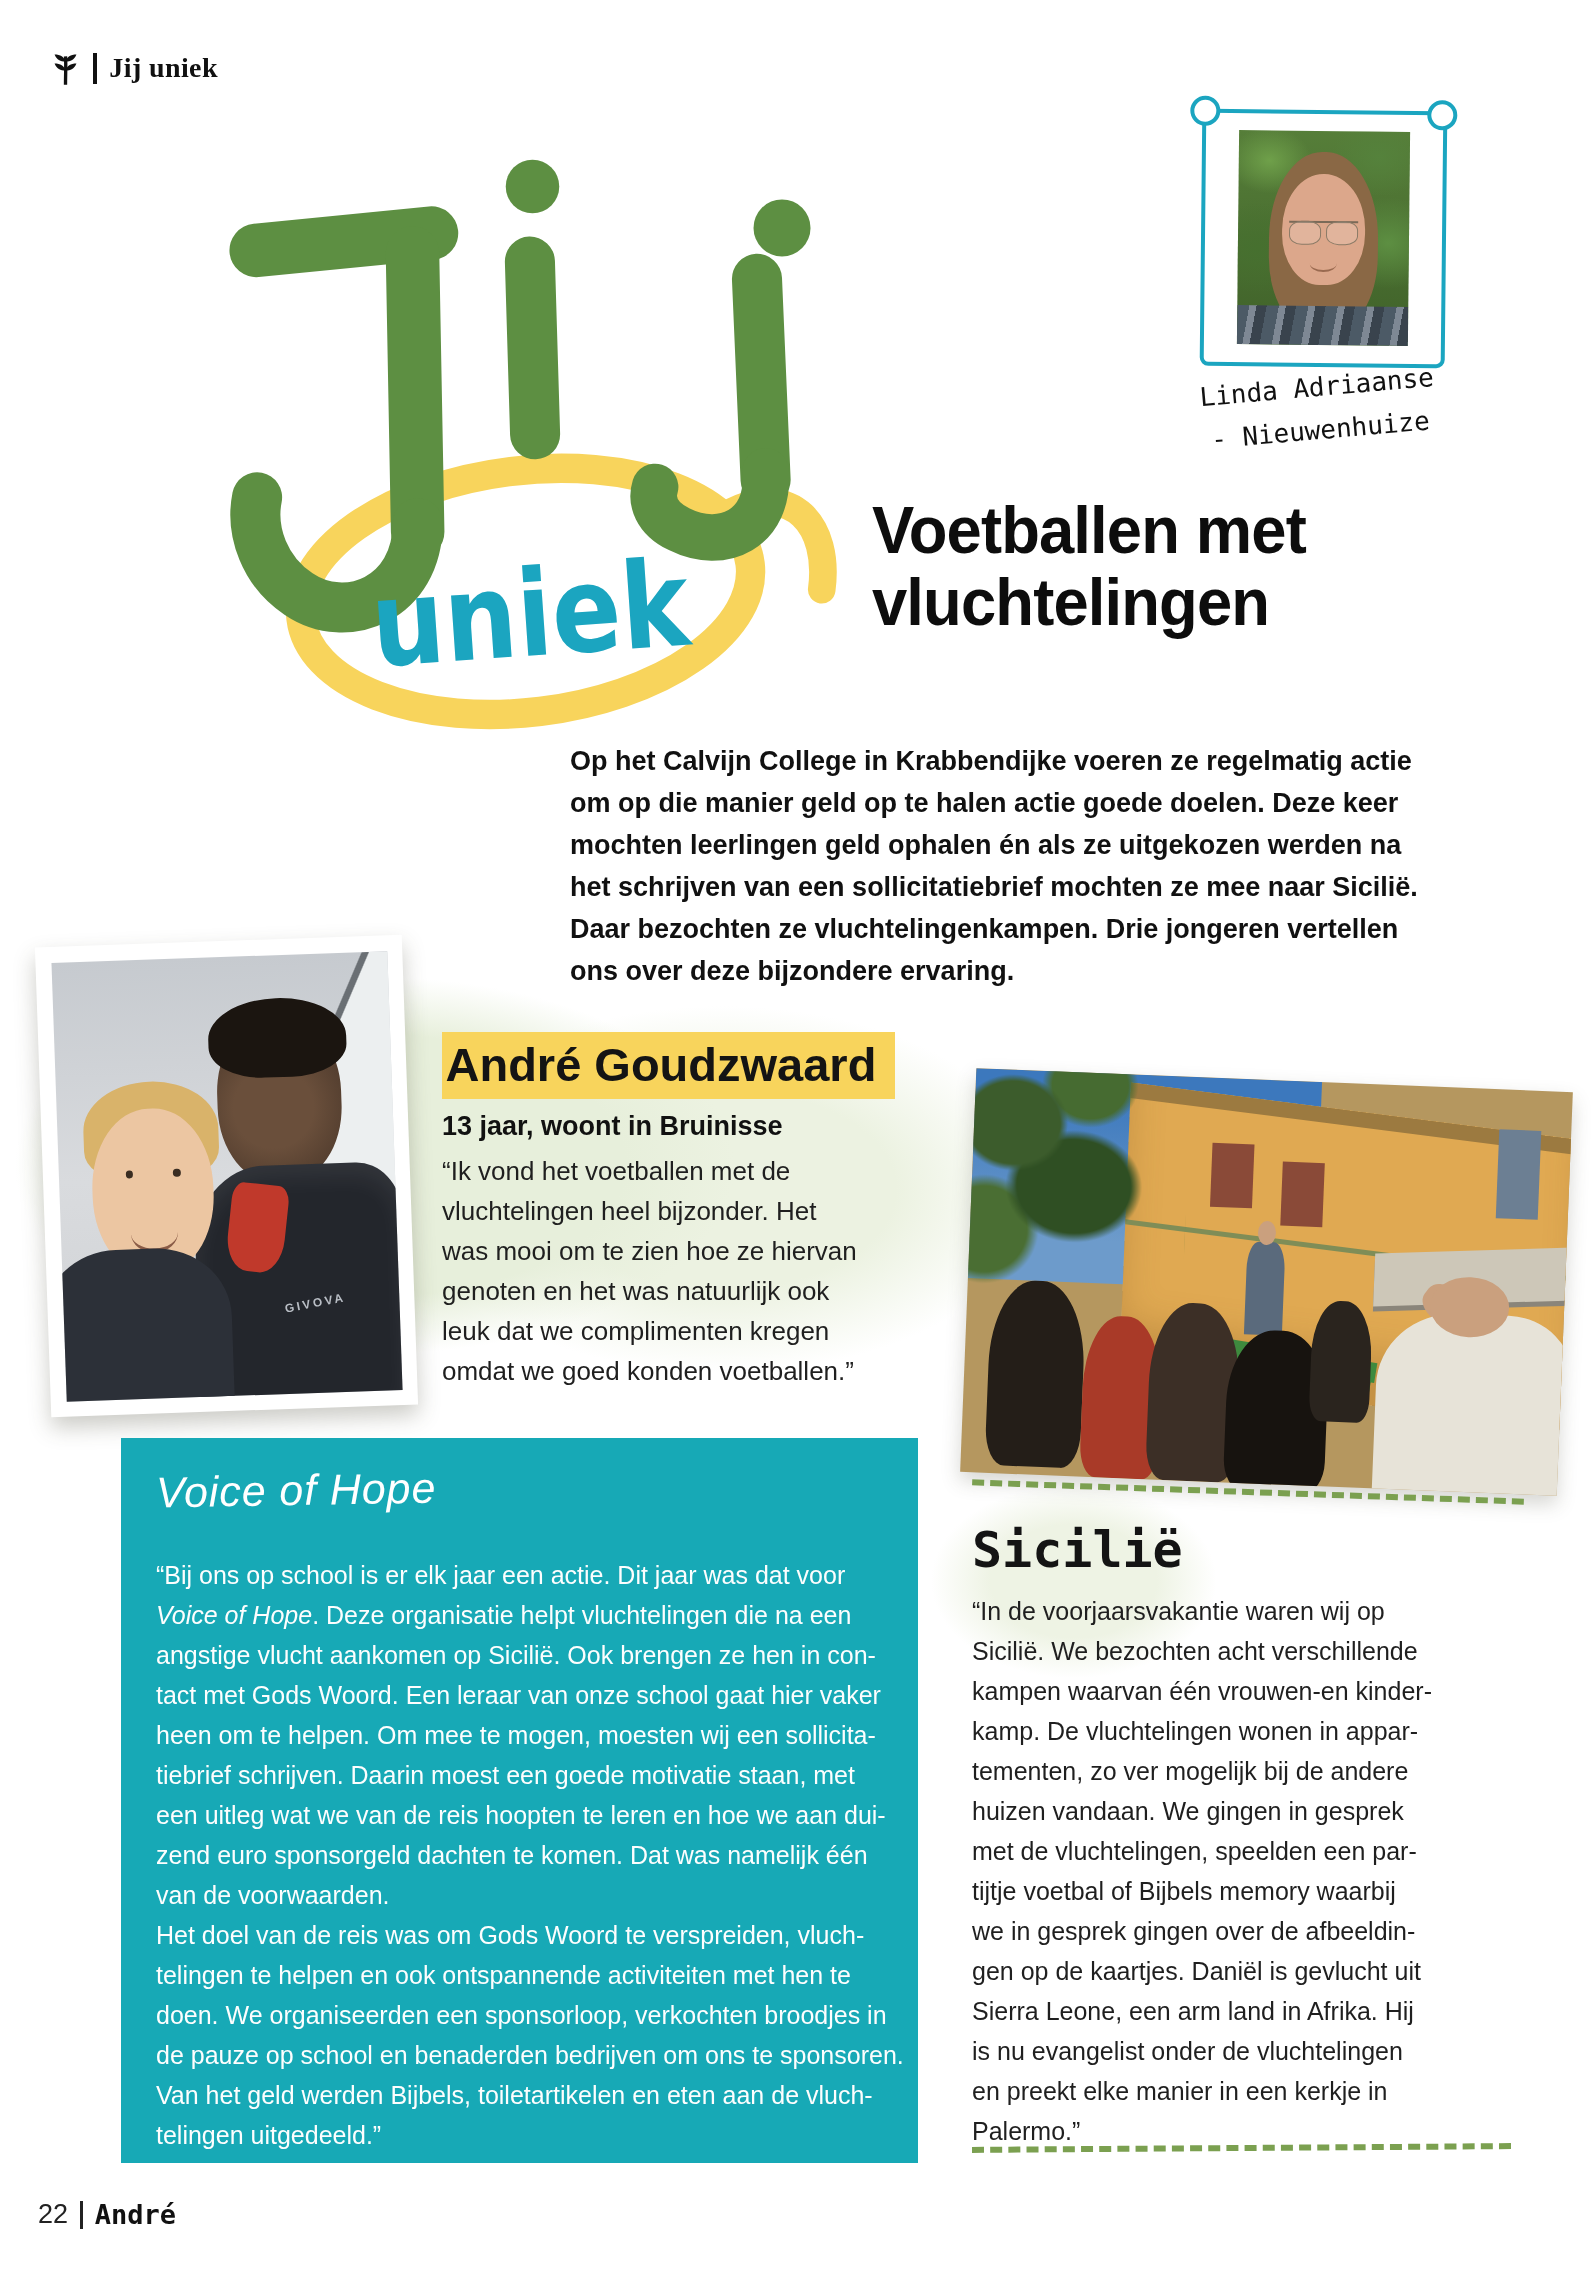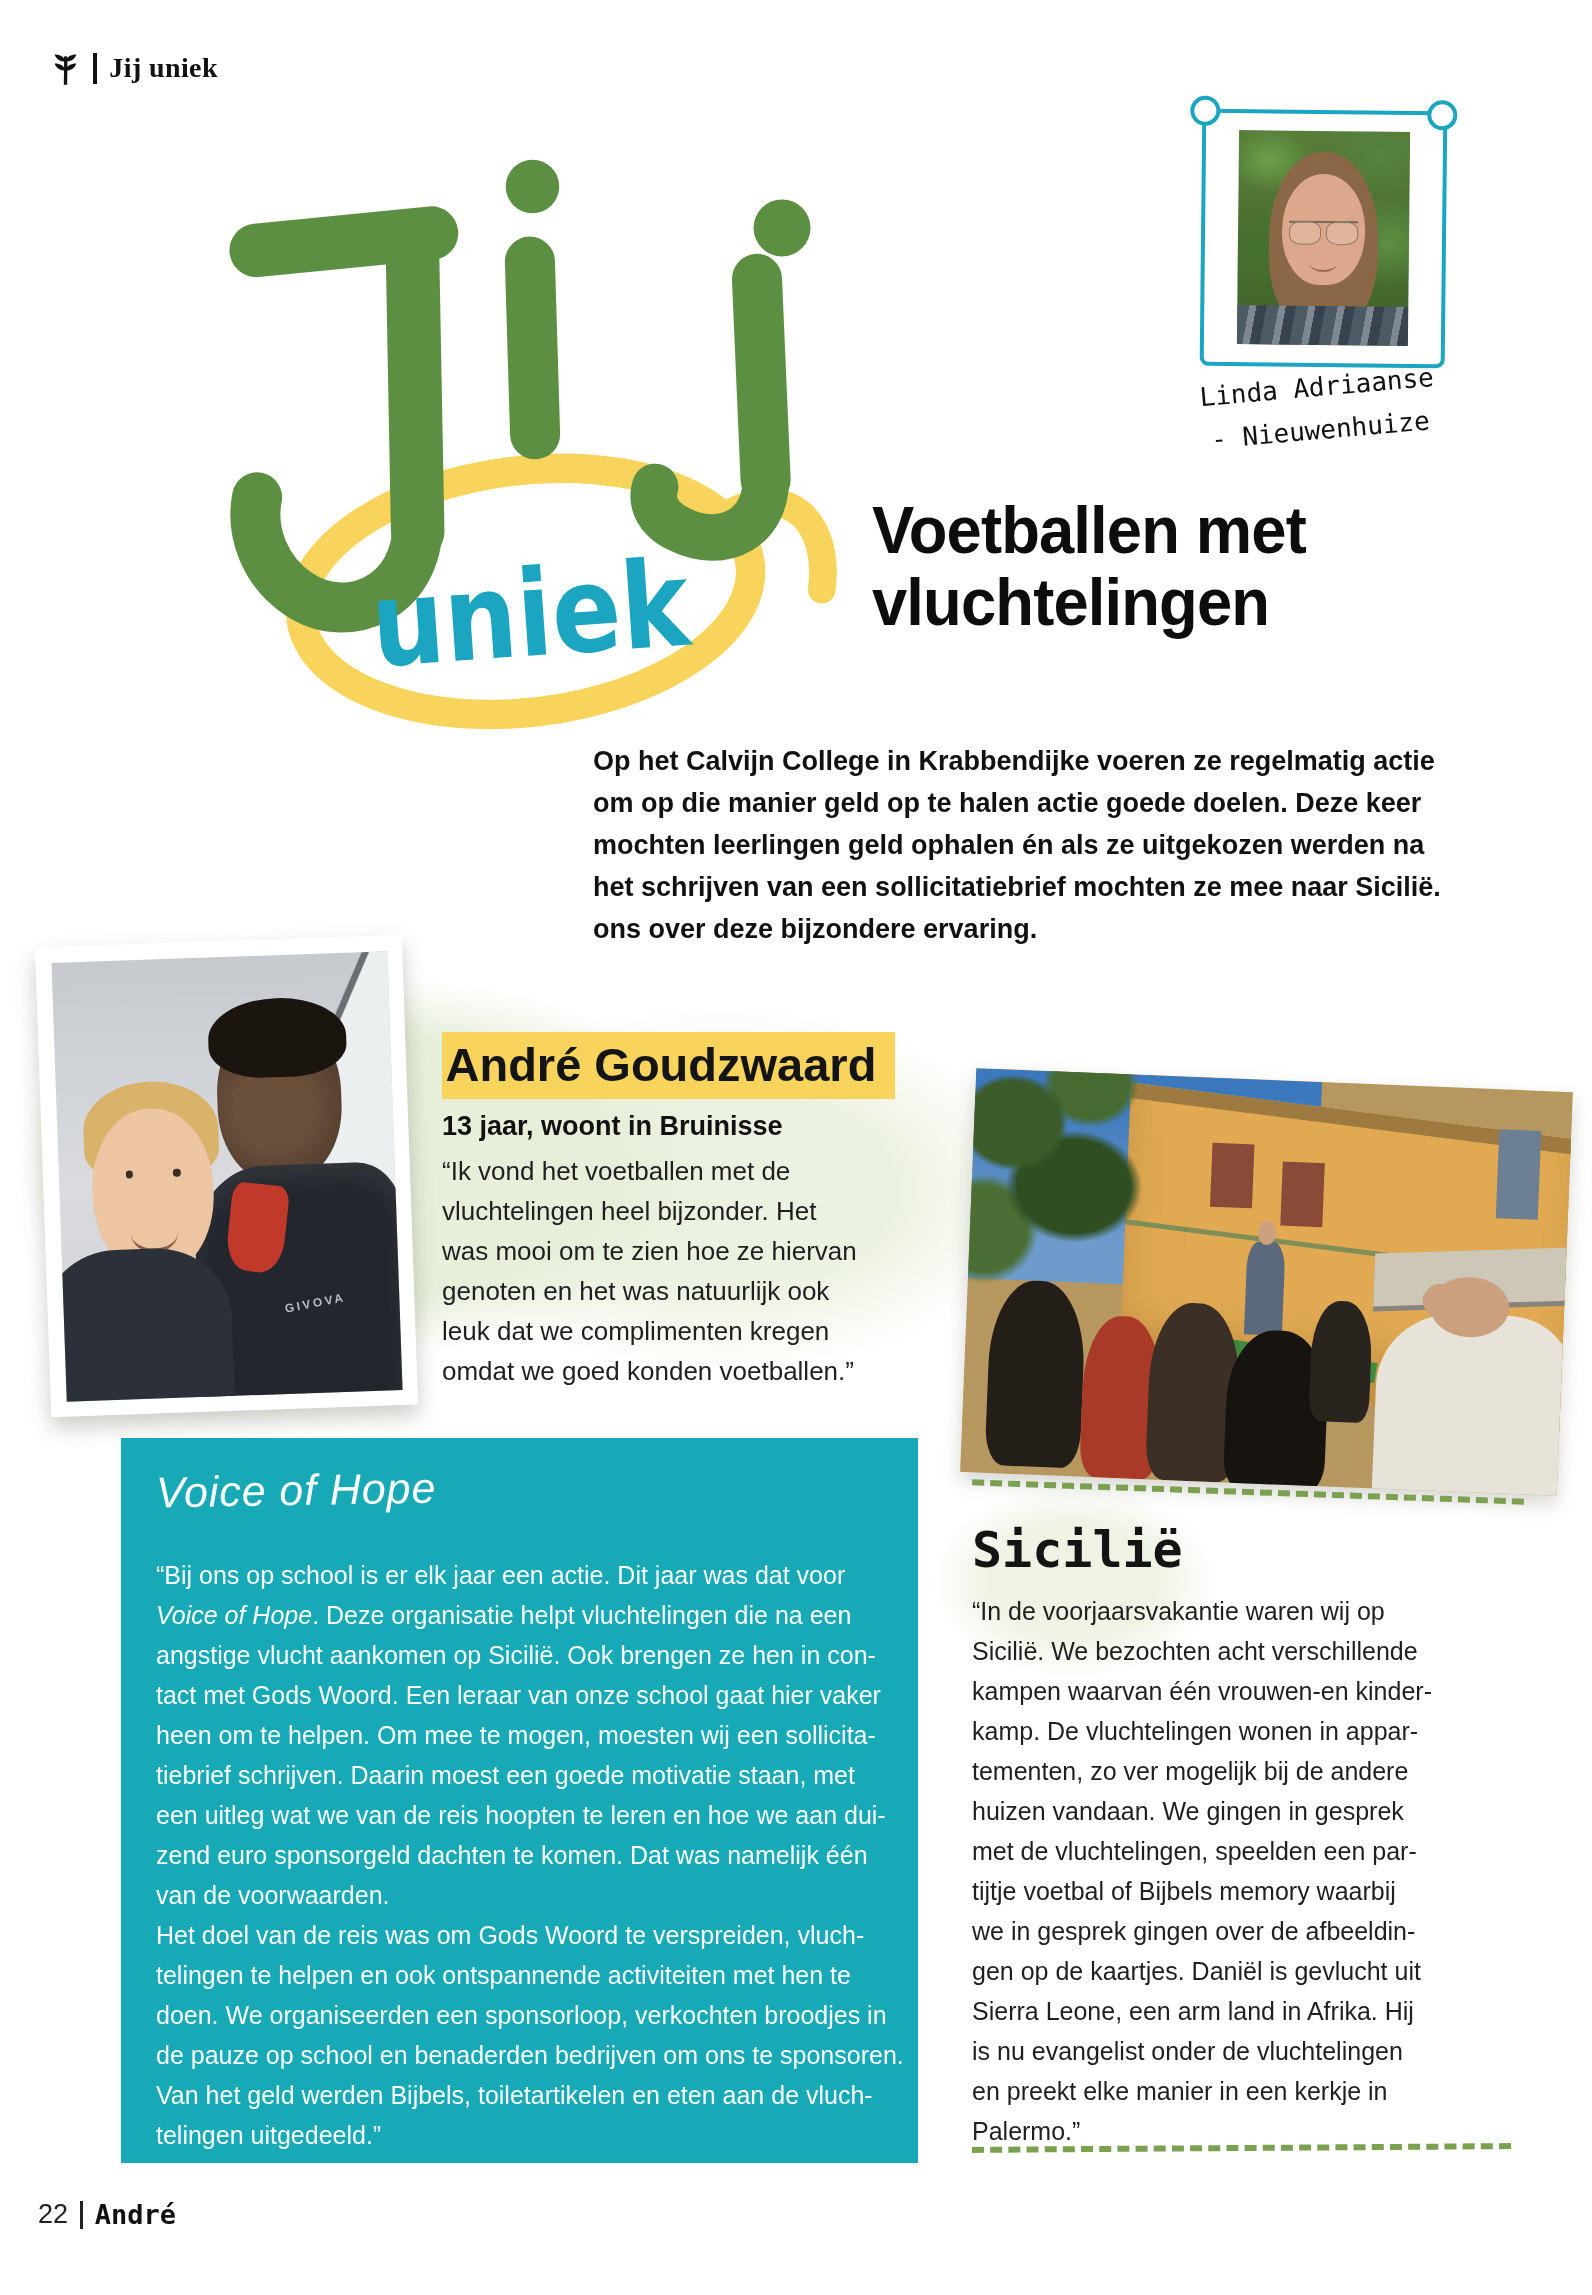--- a/index.html
+++ b/index.html
@@ -45,21 +45,21 @@
   .linda-smile{position:absolute;left:42%;top:58%;width:16%;height:7%;border-bottom:2.6px solid #9a6a50;border-radius:50%;}
   .linda-scarf{position:absolute;left:0;bottom:0;width:100%;height:18%;
     background:repeating-linear-gradient(100deg,#4c5a66 0 12px,#7e8894 12px 19px,#39434d 19px 29px);}
   .linda-caption{position:absolute;left:1163px;top:366px;width:311px;transform:rotate(-5deg);
     font-family:"DejaVu Sans Mono",monospace;font-size:26px;color:#111;text-align:center;line-height:43px;}
 
   
   .title{position:absolute;left:872px;top:494px;font-weight:800;font-size:66px;line-height:72px;
     color:#0d0d0d;letter-spacing:-0.9px;transform:scaleX(.96);transform-origin:left top;}
   .intro{position:absolute;left:570px;top:740px;width:915px;font-weight:700;font-size:27px;
-    line-height:42px;color:#111;margin-left:23px;}
+    line-height:42px;color:#111;}
 
   
   .selfie{position:absolute;left:43px;top:941px;width:367px;height:470px;background:#fff;
     padding:15.5px;box-sizing:border-box;transform:rotate(-2deg);
     box-shadow:0 10.4px 22.4px rgba(70,70,50,.28);}
   .selfie-inner{position:relative;width:100%;height:100%;overflow:hidden;
     background:linear-gradient(180deg,#c6cacf 0%,#d9dbde 50%,#cfd1d4 100%);}
   .wall{position:absolute;left:52%;top:0;width:50%;height:62%;
     background:linear-gradient(115deg,rgba(0,0,0,0) 46%,#6a6f74 46.5%,#6a6f74 48.5%,#eceff0 49%);}
   .b1-hair{position:absolute;left:8%;top:28%;width:40%;height:22%;background:#d9b36a;border-radius:50% 50% 30% 30%;}
@@ -196,20 +196,21 @@
 
   <div class="title">
       <div class="tline">Voetballen met</div>
       <div class="tline">vluchtelingen</div>
     </div>
   <div class="intro">
       <div class="tline">Op het Calvijn College in Krabbendijke voeren ze regelmatig actie</div>
       <div class="tline">om op die manier geld op te halen actie goede doelen. Deze keer</div>
       <div class="tline">mochten leerlingen geld ophalen én als ze uitgekozen werden na</div>
       <div class="tline">het schrijven van een sollicitatiebrief mochten ze mee naar Sicilië.</div>
+      <div class="tline">Daar bezochten ze vluchtelingenkampen. Drie jongeren vertellen</div>
       <div class="tline">ons over deze bijzondere ervaring.</div>
     </div>
 
   <div class="selfie">
     <div class="selfie-inner">
       <div class="wall"></div>
       <div class="b2-head"></div>
       <div class="b2-hair"></div>
       <div class="b2-body"></div>
       <div class="b2-shirt"></div>

